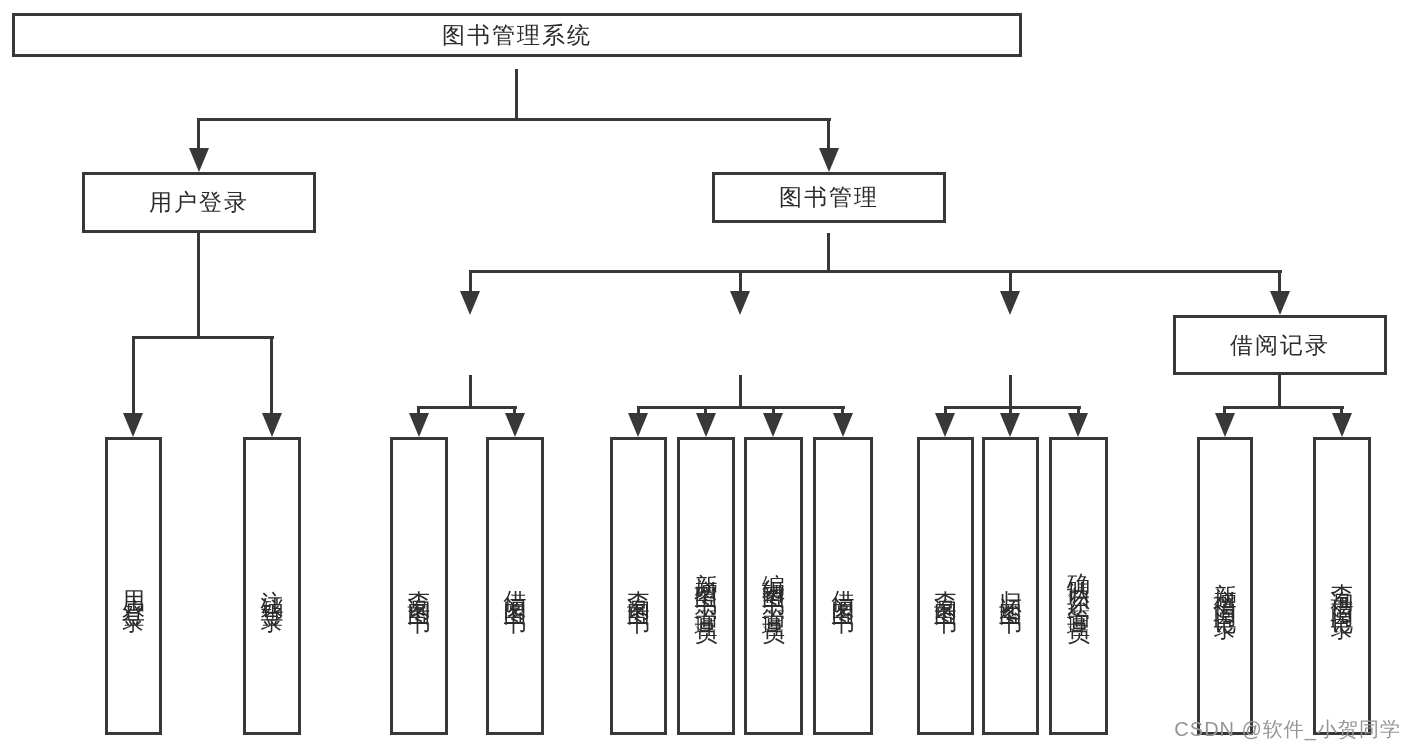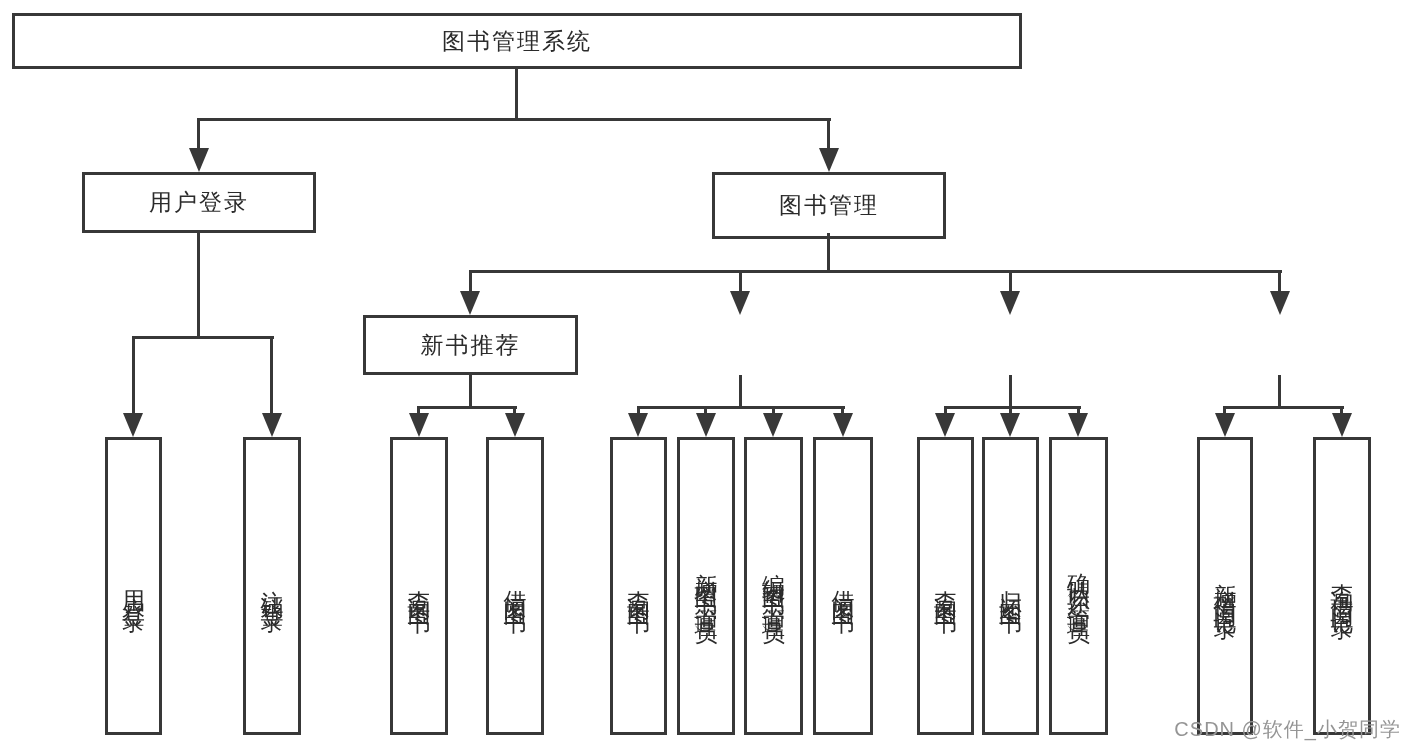--- a/index.html
+++ b/index.html
@@ -51,33 +51,33 @@
     letter-spacing: 1px;
     color: var(--watermark, #959595);
     white-space: nowrap;
   }
 </style>
 </head>
 <body>
 
 <div id="canvas">
 
-  <div class="box hbox" style="left:12px; top:13px; width:1010px; height:56px;">
+  <div class="box hbox" style="left:12px; top:13px; width:1010px; height:44px;">
     <span>图书管理系统</span>
   </div>
 
   <div class="box hbox" style="left:82px; top:172px; width:234px; height:61px;">
     <span>用户登录</span>
   </div>
-  <div class="box hbox" style="left:712px; top:172px; width:234px; height:67px;">
+  <div class="box hbox" style="left:712px; top:172px; width:234px; height:51px;">
     <span>图书管理</span>
   </div>
 
-  <div class="box hbox" style="left:363px; top:315px; width:215px; height:60px;">
-    <span>新书推荐</span>
+  <div class="box hbox" style="left:1173px; top:315px; width:214px; height:60px;">
+    <span>借阅记录</span>
   </div>
 
   <div class="box vbox" style="left:105px; top:437px; width:57px; height:298px;">
     <span>用户登录</span>
   </div>
   <div class="box vbox" style="left:243px; top:437px; width:58px; height:298px;">
     <span>注销登录</span>
   </div>
 
   <div class="box vbox" style="left:390px; top:437px; width:58px; height:298px;">

